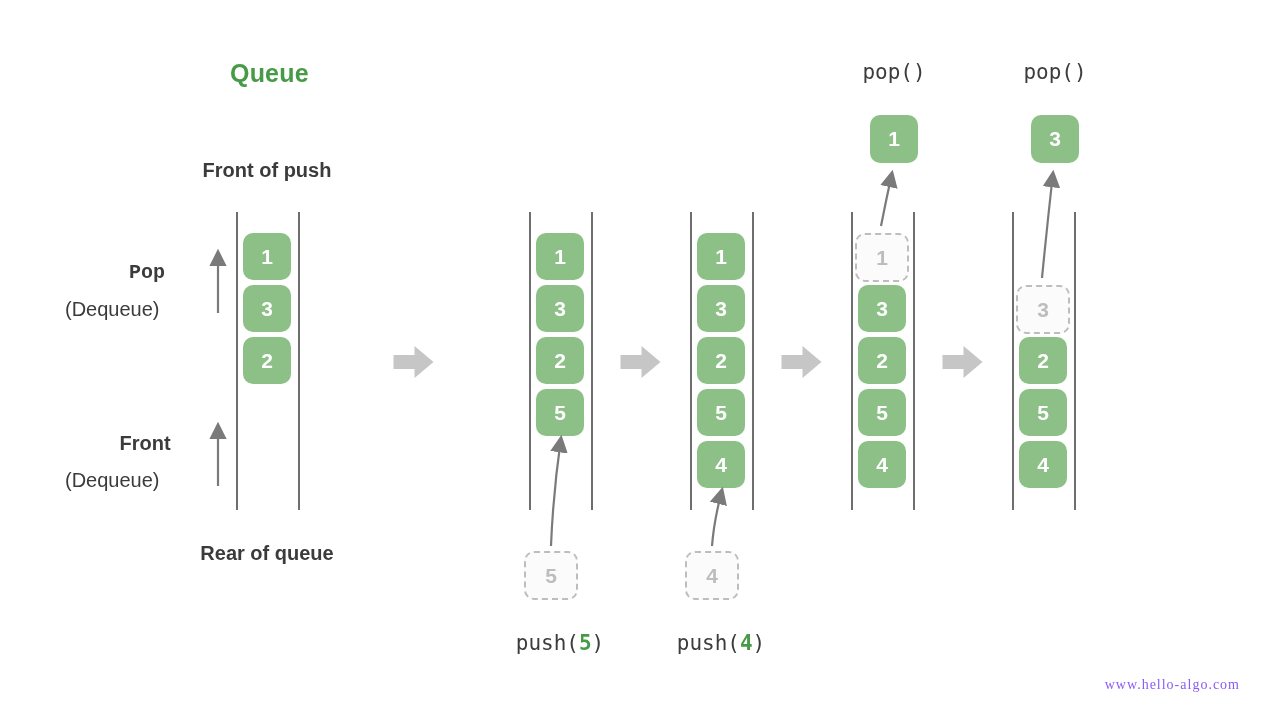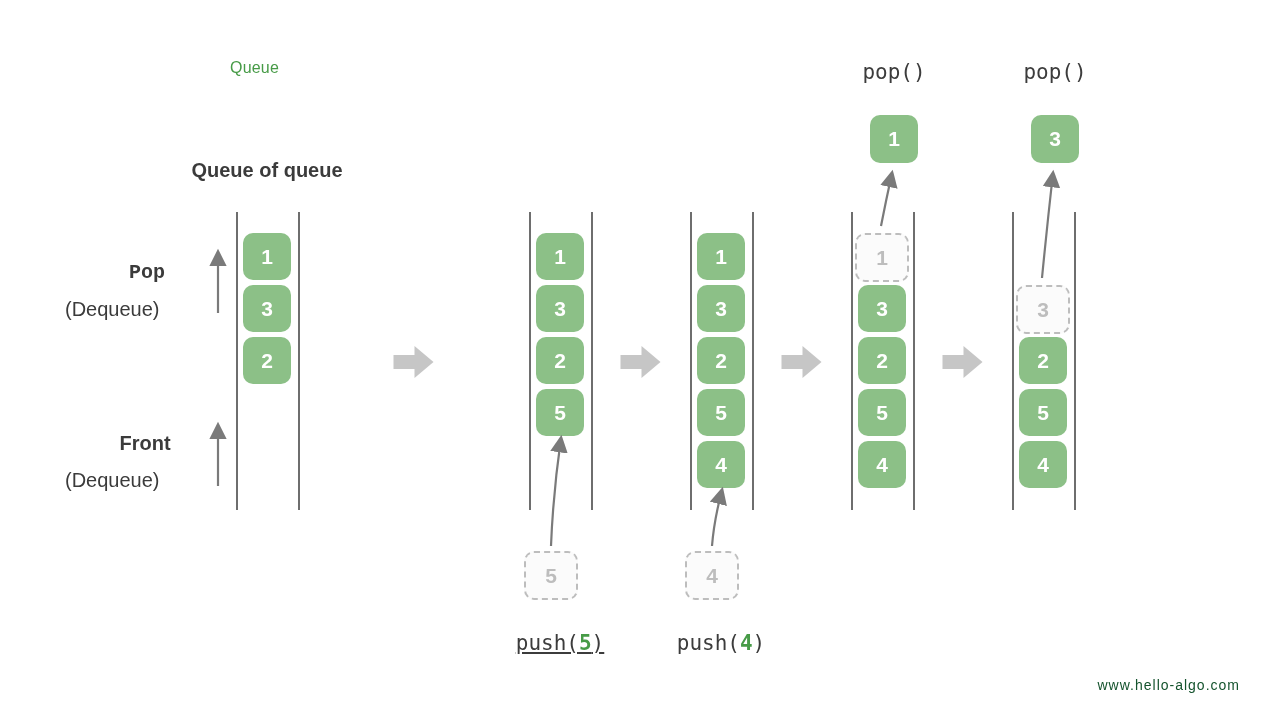--- a/index.html
+++ b/index.html
@@ -3,21 +3,21 @@
 <meta charset="utf-8">
 <style>
   html,body{margin:0;padding:0;}
   body{
     width:1280px;height:720px;background:#ffffff;overflow:hidden;
     font-family:"Liberation Sans",sans-serif;position:relative;
   }
   #canvas{position:absolute;left:0;top:0;width:1280px;height:720px;}
   .abs{position:absolute;}
   .title{
-    font-size:16px;font-weight:normal;color:#479B47;letter-spacing:.2px;
+    font-size:25px;font-weight:bold;color:#479B47;letter-spacing:.2px;
   }
   .lbl-bold{font-size:20px;font-weight:bold;color:#3B3B3B;text-align:center;}
   .lbl-reg{font-size:20px;font-weight:normal;color:#3B3B3B;text-align:left;}
   .mono{
     font-family:"DejaVu Sans Mono","Liberation Mono",monospace;
     font-size:21px;color:#3C3C3C;text-align:center;white-space:nowrap;
   }
   .mono .green-arg{color:#479B47;font-weight:bold;}
   .vline{position:absolute;width:1.5px;background:#6E6E6E;}
   .qbox{
@@ -25,60 +25,61 @@
     background:#8CC087;color:#ffffff;font-size:21px;font-weight:600;
     display:flex;align-items:center;justify-content:center;
   }
   .qbox-dashed{
     position:absolute;width:50px;height:45px;border-radius:10px;
     border:2px dashed #BDBDBD;background:#FBFBFB;color:#BDBDBD;
     font-size:21px;font-weight:600;
     display:flex;align-items:center;justify-content:center;
   }
   .watermark{
-    font-family:Liberation Sans, sans-serif;
-    font-size:14px;color:#14532d;letter-spacing:1px;
+    font-family:Liberation Serif, serif;
+    font-size:14px;color:#8b5cf6;letter-spacing:1px;
   }
   svg#overlay{position:absolute;left:0;top:0;pointer-events:none;}
 </style>
 </head>
 <body>
 
 <div id="canvas">
 
   <div class="abs title" style="left:230px;top:59px;">Queue</div>
 
-  <div class="abs lbl-bold" style="left:167px;top:159px;width:200px;">Queue of queue</div>
+  <div class="abs lbl-bold" style="left:167px;top:159px;width:200px;">Front of push</div>
 
   <div class="abs lbl-bold" style="left:67px;top:261px;width:160px;font-family:Liberation Mono, monospace;">Pop</div>
   <div class="abs lbl-reg" style="left:65px;top:298px;width:160px;">(Dequeue)</div>
 
   <div class="abs lbl-bold" style="left:65px;top:432px;width:160px;">Front</div>
   <div class="abs lbl-reg" style="left:65px;top:469px;width:160px;">(Dequeue)</div>
 
+  <div class="abs lbl-bold" style="left:167px;top:542px;width:200px;">Rear of queue</div>
 
   <div class="abs watermark" style="right:40px;top:677px;">www.hello-algo.com</div>
 
   <div id="columns">
       <div class="abs" style="left: 0px; top: 0px;">
         <div class="vline" style="left: 236px; top: 212px; height: 298px;"></div>
         <div class="vline" style="left: 298px; top: 212px; height: 298px;"></div>
         <div class="qbox" style="left: 243px; top: 233px;">1</div>
         <div class="qbox" style="left: 243px; top: 285px;">3</div>
         <div class="qbox" style="left: 243px; top: 337px;">2</div>
       </div>
       <div class="abs" style="left: 0px; top: 0px;">
         <div class="vline" style="left: 529px; top: 212px; height: 298px;"></div>
         <div class="vline" style="left: 591px; top: 212px; height: 298px;"></div>
         <div class="qbox" style="left: 536px; top: 233px;">1</div>
         <div class="qbox" style="left: 536px; top: 285px;">3</div>
         <div class="qbox" style="left: 536px; top: 337px;">2</div>
         <div class="qbox" style="left: 536px; top: 389px;">5</div>
         <div class="qbox-dashed" style="left: 524px; top: 551px;">5</div>
-        <div class="abs mono" style="left: 460px; top: 631px; width: 200px; text-decoration: underline;"><span>push(</span><span class="green-arg">5</span><span>)</span></div>
+        <div class="abs mono" style="left: 460px; top: 631px; width: 200px;"><span>push(</span><span class="green-arg">5</span><span>)</span></div>
       </div>
       <div class="abs" style="left: 0px; top: 0px;">
         <div class="vline" style="left: 690px; top: 212px; height: 298px;"></div>
         <div class="vline" style="left: 752px; top: 212px; height: 298px;"></div>
         <div class="qbox" style="left: 697px; top: 233px;">1</div>
         <div class="qbox" style="left: 697px; top: 285px;">3</div>
         <div class="qbox" style="left: 697px; top: 337px;">2</div>
         <div class="qbox" style="left: 697px; top: 389px;">5</div>
         <div class="qbox" style="left: 697px; top: 441px;">4</div>
         <div class="qbox-dashed" style="left: 685px; top: 551px;">4</div>

